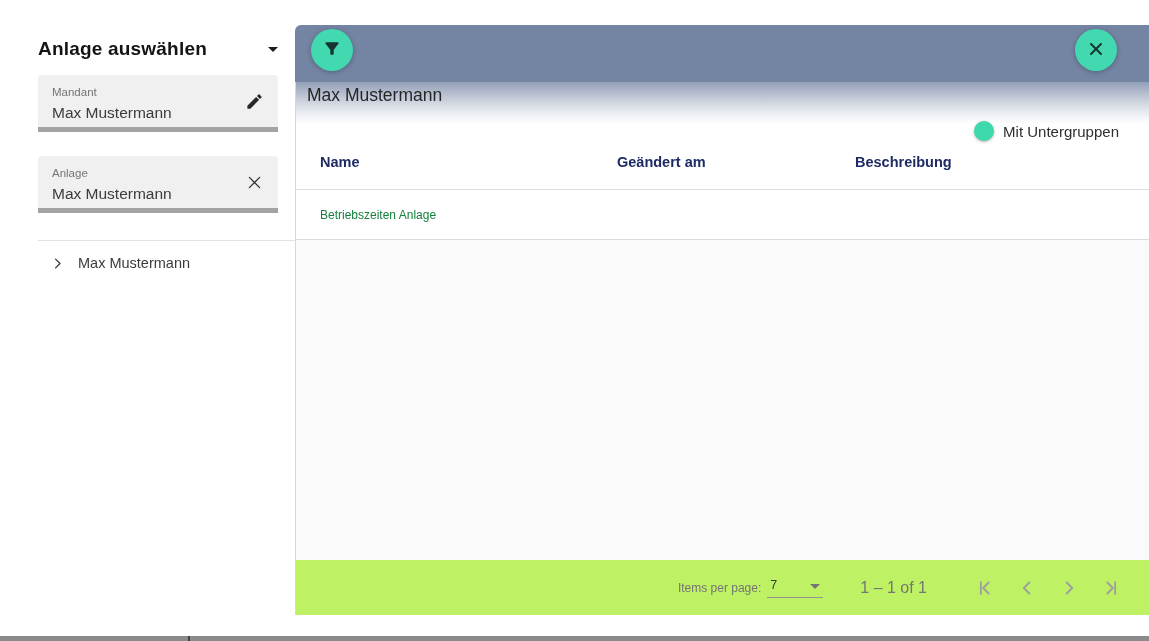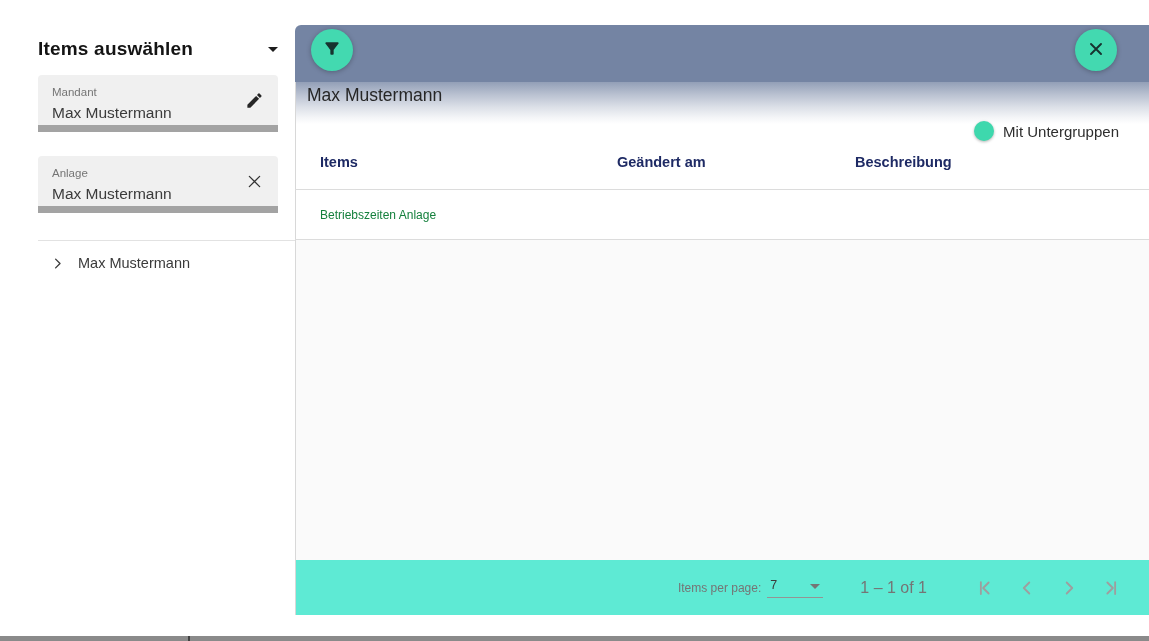--- a/index.html
+++ b/index.html
@@ -9,21 +9,21 @@
     font-family:"Liberation Sans", sans-serif; color:#3b3b3b;
   }
   
   .sidebar { position:absolute; left:0; top:0; width:295px; height:615px; background:#fff; }
   .sidebar-header { position:absolute; left:38px; top:36px; width:240px; height:26px;
     display:flex; justify-content:space-between; align-items:center; }
   .sidebar-title { font-size:19px; font-weight:bold; color:#141414; letter-spacing:.2px; }
   .caret-down { width:0; height:0; border-left:5px solid transparent;
     border-right:5px solid transparent; border-top:5px solid #1d1d1d; cursor:pointer; }
   .form-field { position:absolute; left:38px; width:240px; height:57px; background:#f0f0f0;
-    border-radius:4px 4px 0 0; border-bottom:7px solid #a3a3a3; padding:11px 12px 0 14px; cursor:text; }
+    border-radius:4px 4px 0 0; border-bottom:5px solid #a3a3a3; padding:11px 12px 0 14px; cursor:text; }
   .field-mandant { top:75px; }
   .field-anlage  { top:156px; }
   .field-label { font-size:11.5px; color:#757575; line-height:13px; }
   .field-value { font-size:15.5px; color:#3b3b3b; margin-top:5px; }
   .field-action { position:absolute; right:11px; top:50%; transform:translateY(-50%);
     width:26px; height:26px; display:flex; align-items:center; justify-content:center; cursor:pointer; }
   .sidebar-divider { position:absolute; left:38px; top:240px; width:257px; height:1px; background:#e2e2e2; }
   .tree-item { position:absolute; left:38px; top:249px; width:240px; height:28px;
     display:flex; align-items:center; padding-left:12px; cursor:pointer; }
   .tree-chevron { width:16px; height:16px; display:flex; align-items:center; }
@@ -51,21 +51,21 @@
   .toggle-label { font-size:15px; color:#2e2e2e; }
   .table-head, .table-row { position:absolute; left:0; right:0;
     display:grid; grid-template-columns:322px 238px 1fr; align-items:center;
     border-bottom:1px solid #dcdcdc; }
   .table-head { top:110px; height:55px; }
   .table-row  { top:165px; height:50px; cursor:pointer; }
   .th { font-size:14.5px; font-weight:bold; color:#1e2a64; }
   .th:first-child, .td:first-child { padding-left:25px; }
   .td { font-size:12px; color:#15803d; }
   .table-empty { position:absolute; left:1px; right:0; top:215px; height:320px; background:#fafafa; }
-  .paginator { position:absolute; left:1px; right:0; top:535px; height:55px; background:#5eead4;
+  .paginator { position:absolute; left:1px; right:0; top:535px; height:55px; background:#bef264;
     display:flex; align-items:center; justify-content:flex-end; padding-right:25px; }
   .pg-label { font-size:12px; color:#757575; margin-right:6px; }
   .pg-select { width:56px; margin-right:37px; display:flex; align-items:flex-end;
     justify-content:space-between; border-bottom:1px solid #949494;
     padding:0 3px 5px 3px; cursor:pointer; }
   .pg-select-value { font-size:12.5px; color:#3b3b3b; }
   .pg-caret { width:0; height:0; border-left:5px solid transparent;
     border-right:5px solid transparent; border-top:5px solid #757575; margin-bottom:3px; }
   .pg-range { font-size:16px; color:#757575; margin-right:45px; }
   .pg-nav { display:flex; gap:16px; }
@@ -74,21 +74,21 @@
   
   .bottom-bar { position:absolute; left:0; top:636px; width:1149px; height:5px; background:#8a8a8a; }
   .bottom-bar-tick { position:absolute; left:188px; top:0; width:2px; height:5px; background:#424242; }
 </style>
 </head>
 <body>
 
 <div class="sidebar">
 
   <div class="sidebar-header">
-    <span class="sidebar-title">Items auswählen</span>
+    <span class="sidebar-title">Anlage auswählen</span>
     <span class="caret-down"></span>
   </div>
 
   <div class="form-field field-mandant">
     <div class="field-label">Mandant</div>
     <div class="field-value">Max Mustermann</div>
     <span class="field-action">
       <svg width="19" height="19" viewBox="0 0 24 24">
         <path d="M3 17.25V21h3.75L17.81 9.94l-3.75-3.75L3 17.25zM20.71 7.04c.39-.39.39-1.02 0-1.41l-2.34-2.34a.996.996 0 0 0-1.41 0l-1.83 1.83 3.75 3.75 1.83-1.83z" fill="#262626"></path>
       </svg>
@@ -144,21 +144,21 @@
 
   <div class="toggle-row">
     <span class="toggle">
       <span class="toggle-track"></span>
       <span class="toggle-knob"></span>
     </span>
     <span class="toggle-label">Mit Untergruppen</span>
   </div>
 
   <div class="table-head">
-    <span class="th">Items</span>
+    <span class="th">Name</span>
     <span class="th">Geändert am</span>
     <span class="th">Beschreibung</span>
   </div>
 
   <div class="table-row">
     <span class="td">Betriebszeiten Anlage</span>
     <span class="td"></span>
     <span class="td"></span>
   </div>
 

